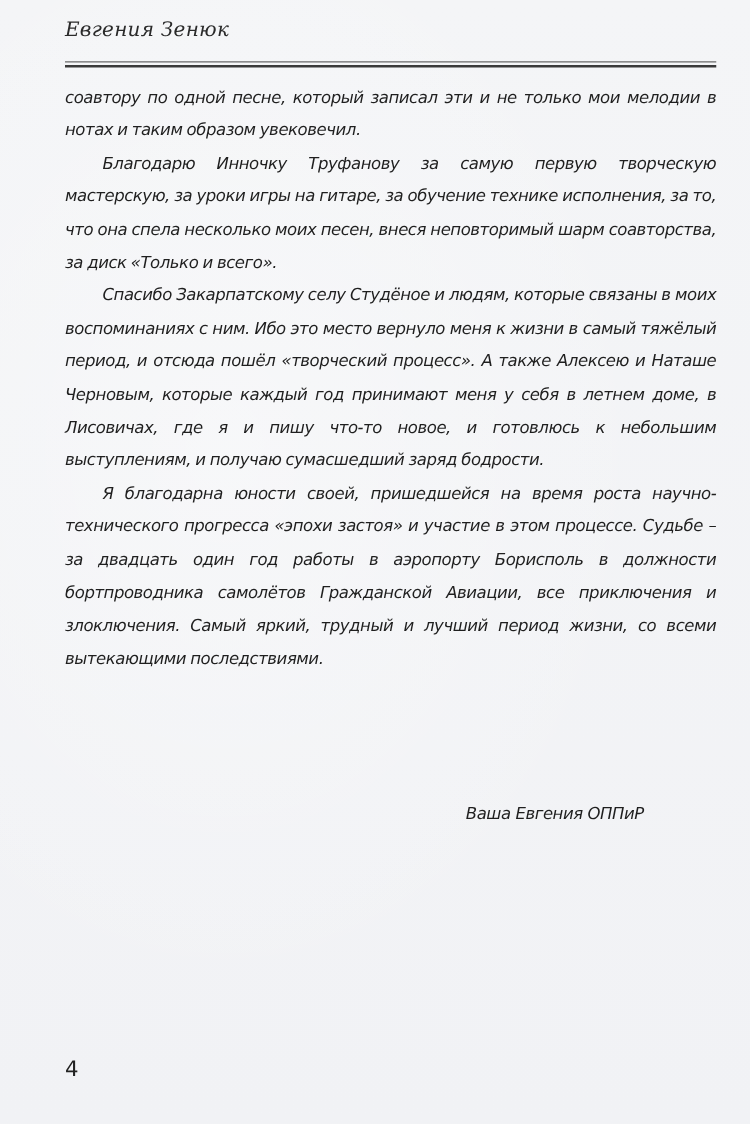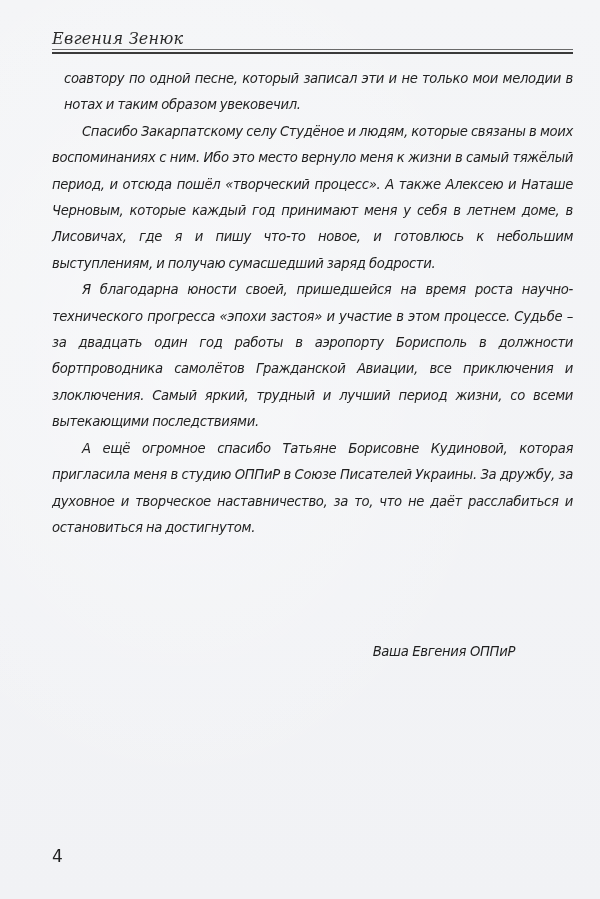--- a/index.html
+++ b/index.html
@@ -19,21 +19,21 @@
       left: 0; top: 0;
       width: 600px;
       height: 899px;
       background:
         radial-gradient(ellipse at 30% 40%, rgba(255,255,255,0.35), rgba(255,255,255,0) 60%),
         linear-gradient(180deg, #f4f5f7 0%, #f1f2f5 100%);
     }
     .running-header {
       position: absolute;
       left: 52px;
-      top: 30px;
+      top: 15px;
       width: 521px;
       font-family: "DejaVu Serif", serif;
       font-style: italic;
       font-size: 16px;
       color: #2a2a2a;
       letter-spacing: 0.2px;
       line-height: 18px;
     }
     .header-rule {
       position: absolute;
@@ -69,21 +69,20 @@
       text-align: justify;
       letter-spacing: -0.35px;
       word-spacing: -0.5px;
     }
     .body-text p {
       margin: 0;
       text-indent: 30px;
     }
     .body-text p.no-indent {
       text-indent: 0;
-      margin-left: 12px;
     }
     .signature {
       position: absolute;
       right: 85px;
       top: 644px;
       font-family: "DejaVu Sans", sans-serif;
       font-style: italic;
       font-size: 13.2px;
       letter-spacing: -0.35px;
       color: #1f1f1f;
@@ -104,22 +103,22 @@
 
   <div class="running-header">Евгения Зенюк</div>
 
   <div class="header-rule">
     <div class="thin"></div>
     <div class="thick"></div>
   </div>
 
   <div class="body-text">
     <p class="no-indent">соавтору по одной песне, который записал эти и не только мои мелодии в нотах и таким образом увековечил.</p>
+    <p>Благодарю Инночку Труфанову за самую первую творческую мастерскую, за уроки игры на гитаре, за обучение технике исполнения, за то, что она спела несколько моих песен, внеся неповторимый шарм соавторства, за диск «Только и всего».</p>
     <p>Спасибо Закарпатскому селу Студёное и людям, которые связаны в моих воспоминаниях с ним. Ибо это  место вернуло меня к жизни в самый тяжёлый период, и отсюда пошёл «творческий процесс». А также Алексею и Наташе Черновым, которые каждый год принимают меня у себя в летнем доме, в Лисовичах, где я и пишу что-то новое, и готовлюсь к небольшим выступлениям, и получаю сумасшедший заряд бодрости.</p>
     <p>Я благодарна юности своей, пришедшейся на время роста научно-технического прогресса «эпохи застоя» и участие в этом процессе. Судьбе – за двадцать один год работы в аэропорту Борисполь в должности бортпроводника самолётов Гражданской Авиации, все приключения и злоключения. Самый яркий, трудный и лучший период жизни, со всеми вытекающими последствиями.</p>
-    <p>А ещё огромное спасибо Татьяне Борисовне Кудиновой, которая пригласила меня в студию ОППиР в Союзе Писателей Украины. За дружбу, за духовное и творческое наставничество, за то, что не даёт расслабиться и  остановиться на достигнутом.</p>
   </div>
 
   <div class="signature">Ваша  Евгения ОППиР</div>
 
   <div class="page-number">4</div>
 
 </div>
 
 </body></html>

